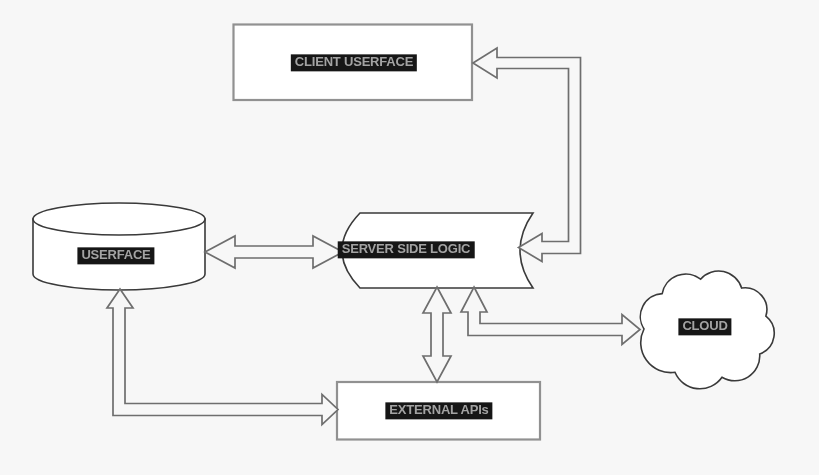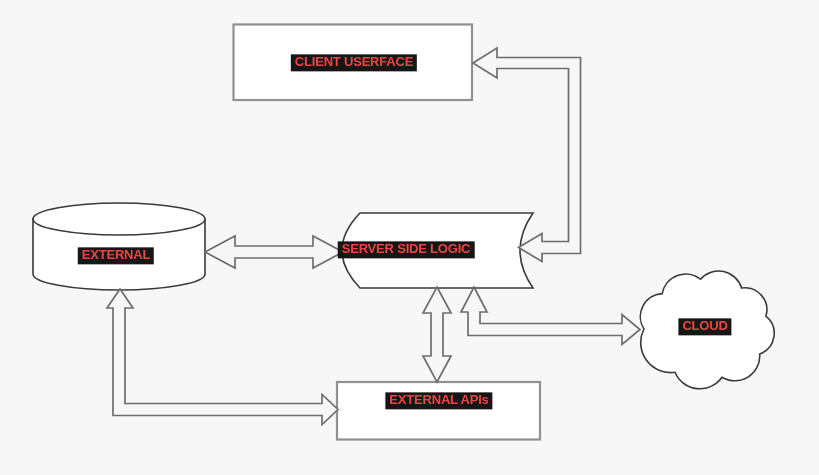--- a/index.html
+++ b/index.html
@@ -16,33 +16,33 @@
   
   .box      { fill: #ffffff; stroke: #919191; stroke-width: 2.2; }
   .shape    { fill: #ffffff; stroke: #3a3a3a; stroke-width: 1.6; }
   .connector{ fill: #f7f7f7; stroke: #6e6e6e; stroke-width: 1.7; stroke-linejoin: miter; }
 
   
   .nlabel {
     position: absolute;
     transform: translate(-50%, -50%);
     background: #161616;
-    color: #ef4444;
+    color: #a3a3a3;
     font-size: 13px;
     font-weight: 700;
     line-height: 1.1;
     letter-spacing: -0.2px;
     padding: 1px 4px 2px 4px;
     white-space: nowrap;
   }
   .lbl-client   { left: 354px; top: 63px;  }
   .lbl-database { left: 116px; top: 256px; }
   .lbl-server   { left: 406px; top: 250px; }
   .lbl-cloud    { left: 705px; top: 327px; }
-  .lbl-external { left: 439px; top: 401px; }
+  .lbl-external { left: 439px; top: 411px; }
 </style>
 </head>
 <body>
 
 <div class="stage">
 
   <svg class="diagram" width="819" height="475" viewBox="0 0 819 475">
 
     <rect class="box" x="233.5" y="24.5" width="238.5" height="75.5"></rect>
 
@@ -76,17 +76,17 @@
              L 423,356 L 431,356 L 431,313 L 423,313 Z"></path>
 
     <path class="connector" d="M 474,287 L 487,312 L 480,312 L 480,323.5 L 622,323.5 L 622,314.5
              L 640,329.5 L 622,344.5 L 622,335.5 L 468,335.5 L 468,312 L 461,312 Z"></path>
 
     <path class="connector" d="M 120,289 L 133,308 L 125,308 L 125,403.5 L 322,403.5 L 322,394.5
              L 338,409.5 L 322,424.5 L 322,415.5 L 113,415.5 L 113,308 L 107,308 Z"></path>
   </svg>
 
   <div class="nlabel lbl-client">CLIENT USERFACE</div>
-  <div class="nlabel lbl-database">EXTERNAL</div>
+  <div class="nlabel lbl-database">USERFACE</div>
   <div class="nlabel lbl-server">SERVER SIDE LOGIC</div>
   <div class="nlabel lbl-cloud">CLOUD</div>
   <div class="nlabel lbl-external">EXTERNAL APIs</div>
 </div>
 
 </body></html>

